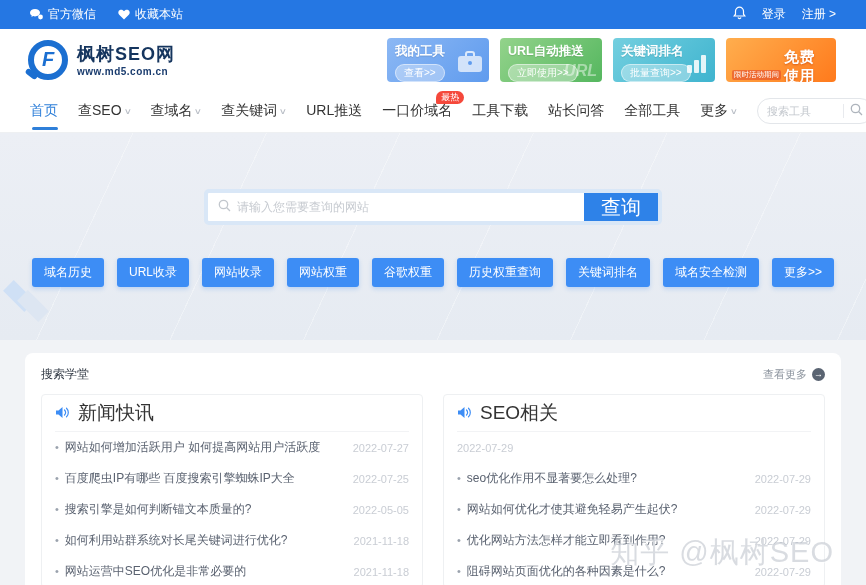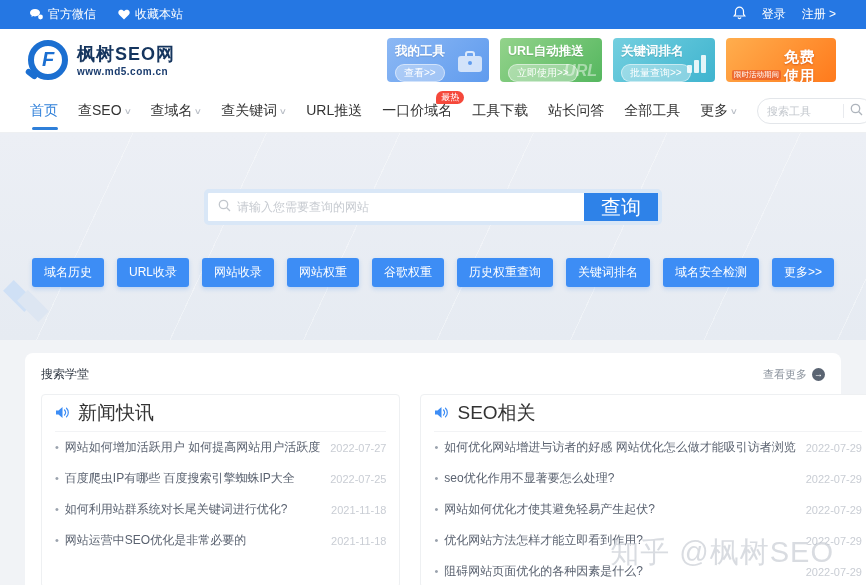--- a/index.html
+++ b/index.html
@@ -290,40 +290,43 @@
         </div>
         <div class="row">
             <span class="row-title">网站如何增加活跃用户 如何提高网站用户活跃度</span>
             <span class="row-date">2022-07-27</span>
           </div>
         <div class="row">
             <span class="row-title">百度爬虫IP有哪些 百度搜索引擎蜘蛛IP大全</span>
             <span class="row-date">2022-07-25</span>
           </div>
         <div class="row">
+            <span class="row-title">搜索引擎是如何判断锚文本质量的?</span>
+            <span class="row-date">2022-05-05</span>
+          </div>
+        <div class="row">
             <span class="row-title">如何利用站群系统对长尾关键词进行优化?</span>
             <span class="row-date">2021-11-18</span>
           </div>
         <div class="row">
             <span class="row-title">网站运营中SEO优化是非常必要的</span>
             <span class="row-date">2021-11-18</span>
           </div>
 
       </div>
 
       <div class="col">
         <div class="col-head">
           <span><svg width="15" height="13" viewBox="0 0 15 13">
                 <path d="M1 4.5h2.5L7.5 1v11L3.5 8.5H1z" fill="#3d8df5"></path>
                 <path d="M9.5 4a3.4 3.4 0 0 1 0 5M11.5 2.2a6 6 0 0 1 0 8.6" fill="none" stroke="#3d8df5" stroke-width="1.2" stroke-linecap="round"></path>
               </svg></span>
           <span>SEO相关</span>
         </div>
         <div class="row">
-            <span class="row-title">如何优化网站增进与访者的好感 网站优化怎么做才能吸引访者浏览</span>
             <span class="row-date">2022-07-29</span>
           </div>
         <div class="row">
             <span class="row-title">seo优化作用不显著要怎么处理?</span>
             <span class="row-date">2022-07-29</span>
           </div>
         <div class="row">
             <span class="row-title">网站如何优化才使其避免轻易产生起伏?</span>
             <span class="row-date">2022-07-29</span>
           </div>

